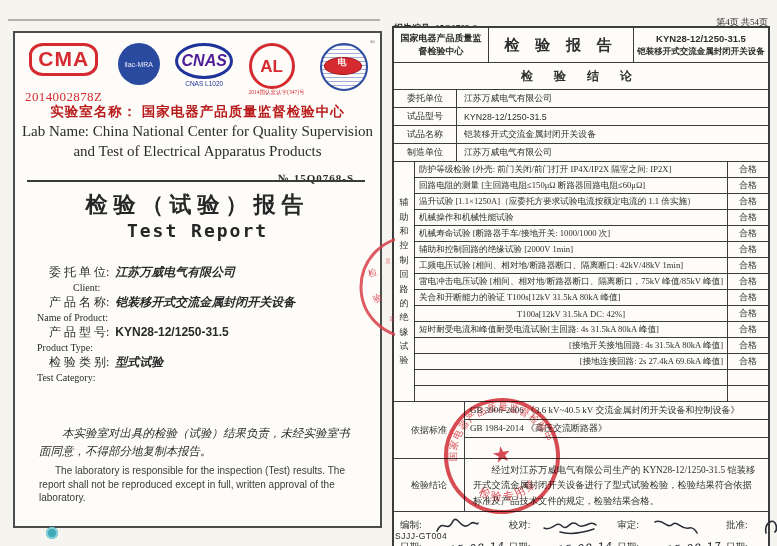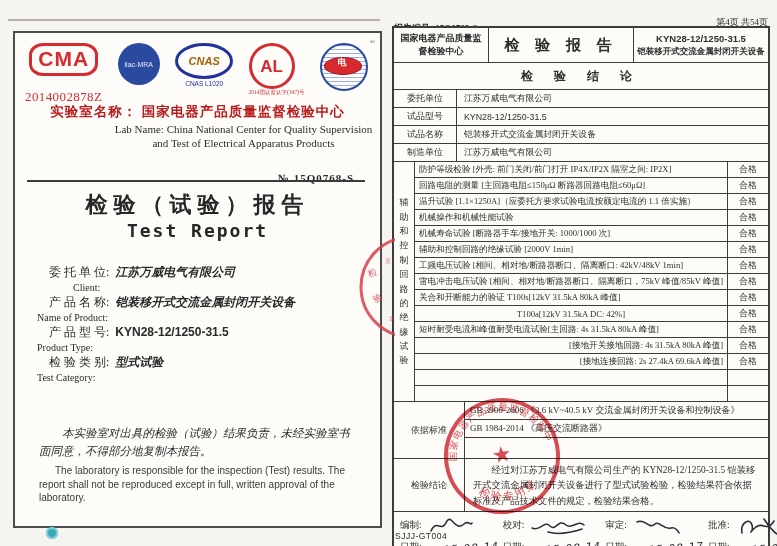--- a/index.html
+++ b/index.html
@@ -7,30 +7,30 @@
   .abs{position:absolute;}
 
   
   .scan-edge{left:8px;top:19px;width:372px;height:2px;background:#b6b2ab;}
   #leftPage{left:13px;top:31px;width:365px;height:493px;background:#fdfcf9;border:2px solid #4c4c4c;}
   .logos{position:absolute;top:10px;left:10px;width:343px;height:52px;display:flex;justify-content:space-between;align-items:flex-start;}
   .logo{text-align:center;line-height:1;}
   .cma-mark{color:#d42a30;font-weight:bold;font-size:21px;font-family:Liberation Sans, sans-serif;border:3px solid #d42a30;border-radius:14px/12px;padding:2px 6px 4px 6px;letter-spacing:1px;display:inline-block;}
   .cma-num{color:#d42a30;font-size:13px;font-family:Liberation Serif, serif;margin-top:14px;letter-spacing:.4px;}
   .ilac{width:42px;height:42px;border-radius:50%;background:#2a4aa0;color:#e9ecf8;display:flex;align-items:center;justify-content:center;font-size:7px;font-family:"Liberation Sans",sans-serif;box-shadow:inset 0 0 0 3px #41superb;}
-  .cnas-oval{width:52px;height:30px;border:3px solid #20339b;border-radius:50%;color:#a16207;font-weight:bold;font-style:italic;font-size:11px;display:flex;align-items:center;justify-content:center;font-family:"Liberation Sans",sans-serif;}
+  .cnas-oval{width:52px;height:30px;border:3px solid #20339b;border-radius:50%;color:#4c1d95;font-weight:bold;font-style:italic;font-size:16px;display:flex;align-items:center;justify-content:center;font-family:"Liberation Sans",sans-serif;}
   .cnas-sub{color:#20339b;font-size:6.5px;font-family:"Liberation Sans",sans-serif;margin-top:2px;}
   .al-circ{width:40px;height:40px;border:3px solid #d42a30;border-radius:50%;color:#d42a30;font-weight:bold;font-size:17px;display:flex;align-items:center;justify-content:center;font-family:"Liberation Sans",sans-serif;}
   .al-sub{color:#d42a30;font-size:5.5px;margin-top:1px;}
   .globe{width:44px;height:44px;border-radius:50%;border:2px solid #2a4aa0;position:relative;overflow:hidden;background:repeating-linear-gradient(0deg,#fdfcf9 0 3px,#9fb0dd 3px 4px);}
   .globe-band{position:absolute;left:2px;top:12px;width:36px;height:16px;border-radius:50%;background:#d42a30;border:1px solid #a01318;}
   .globe-glyph{position:absolute;left:0;top:13px;width:40px;text-align:center;color:#fdece9;font-size:9px;font-weight:bold;}
   .globe-r{position:absolute;right:-7px;top:-4px;font-size:7px;color:#555;}
   .labname{top:70px;left:0;width:100%;text-align:center;font-size:13.5px;font-weight:bold;color:#b91c1c;letter-spacing:1px;}
-  .laben{top:89px;left:0;width:100%;text-align:center;font-size:11px;color:#2c2c2c;line-height:1.3;padding-left:46px;}
+  .laben{top:89px;left:0;width:100%;text-align:center;font-size:15px;color:#2c2c2c;line-height:1.3;}
   .repno{top:139px;right:26px;font-size:11px;font-weight:bold;letter-spacing:1px;color:#2c2c2c;}
   .hrule{top:147px;left:12px;width:338px;height:0;border-top:2px solid #3a3a3a;}
   .titlecn{top:157px;left:0;width:100%;text-align:center;font-size:22px;font-weight:bold;letter-spacing:6px;color:#262626;}
   .titleen{top:187px;left:0;width:100%;text-align:center;font-size:18px;font-weight:bold;font-family:"DejaVu Sans Mono",monospace;letter-spacing:2px;color:#262626;}
   .fields{top:231px;left:34px;width:320px;}
   .field{height:30px;}
   .f-main{font-size:12px;color:#2a2a2a;white-space:nowrap;}
   .f-main .val{font-style:italic;font-weight:bold;margin-left:6px;}
   .f-en{font-size:10px;color:#2a2a2a;padding-left:24px;margin-top:1px;}
   .field:nth-of-type(2) .f-en,.field:nth-of-type(3) .f-en,.field:nth-of-type(4) .f-en{padding-left:-12px;margin-left:-12px;}
@@ -67,21 +67,21 @@
   .tres{width:40px;border-left:1px solid #3c3c3c;display:flex;align-items:center;justify-content:center;}
   .stds{border-top:1px solid #3c3c3c;display:flex;}
   .sbody{flex:1;}
   .srow{height:17px;display:flex;align-items:center;padding:0 5px;white-space:nowrap;overflow:hidden;}
   .srow + .srow{border-top:1px solid #3c3c3c;}
   .srow:last-child{height:20px;}
   .concl{border-top:1px solid #3c3c3c;display:flex;}
   .cbody{flex:1;padding:4px 8px 2px 8px;font-size:9.3px;line-height:1.65;text-indent:2em;}
   .sigrow{border-top:1.5px solid #3c3c3c;height:46px;display:flex;align-items:stretch;padding:2px 4px;}
   .sig{flex:1;display:flex;flex-direction:column;justify-content:space-around;padding:1px 2px;}
-  .sigline{display:flex;align-items:center;gap:6px;height:20px;}
+  .sigline{display:flex;align-items:center;gap:12px;height:20px;}
   .sig-role{font-size:9.5px;white-space:nowrap;}
   .hand{font-family:"DejaVu Sans",sans-serif;font-style:italic;font-size:10.5px;color:#23232e;transform:rotate(-4deg);white-space:nowrap;letter-spacing:1px;}
   .sigsvg{flex:0 0 auto;}
   .rfooter{position:absolute;top:521px;left:3px;font-size:8.5px;font-family:"Liberation Sans",sans-serif;color:#2c2c2c;letter-spacing:.5px;}
   .big-stamp{position:absolute;left:46px;top:382px;width:128px;height:128px;z-index:6;opacity:.88;transform:rotate(-10deg);mix-blend-mode:multiply;}
 </style>
 </head>
 <body>
 
 <div class="abs scan-edge"></div>

